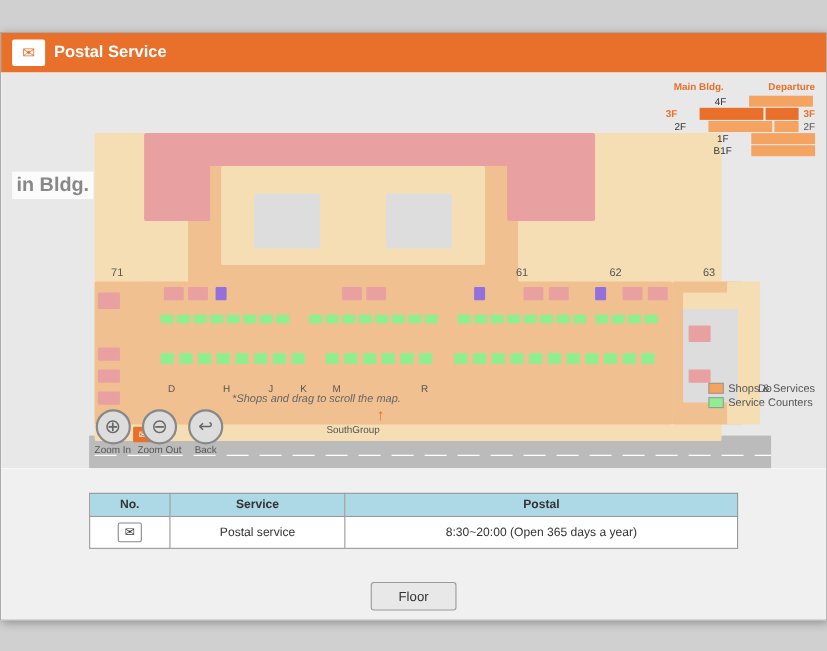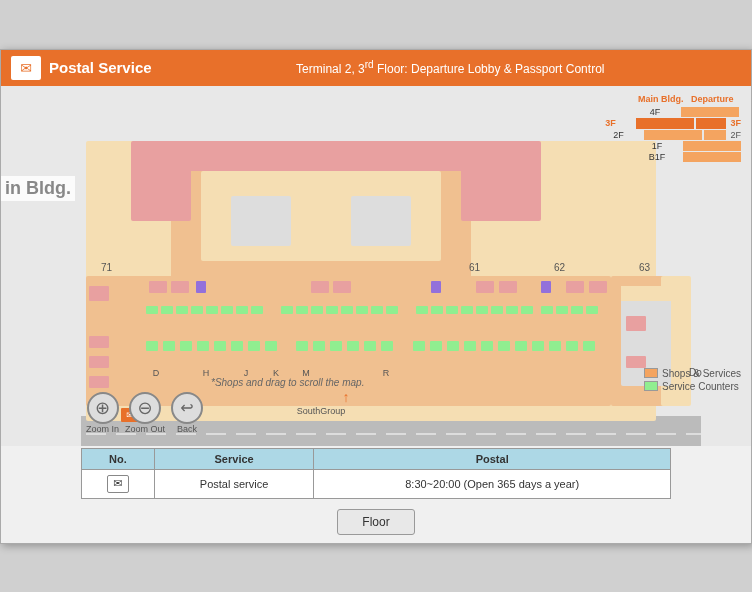--- a/index.html
+++ b/index.html
@@ -86,27 +86,28 @@
       display: flex;
       gap: 3px;
       justify-content: flex-end;
       margin-bottom: 2px;
     }
     .floor-col-label {
       font-size: 9px;
       color: #e8702a;
       font-weight: bold;
       min-width: 50px;
-      text-align: left;
+      text-align: right;
+      margin-left: 30px;
     }
     
     .in-bldg-label {
       position: absolute;
       top: 90px;
-      left: 0;
+      left: 10px;
       font-size: 18px;
       font-weight: bold;
       color: #888;
       background: rgba(255,255,255,0.8);
       padding: 2px 4px;
     }
     .ctrl-btn {
       width: 32px;
       height: 32px;
       border-radius: 50%;
@@ -152,21 +153,21 @@
       margin-bottom: 2px;
     }
     .legend-color {
       width: 14px;
       height: 10px;
       border: 1px solid #999;
     }
     
     .info-section {
       background: #f0f0f0;
-      padding: 2px 80px;
+      padding: 22px 80px;
     }
     .info-table {
       width: 100%;
       border-collapse: collapse;
       background: white;
       border: 1px solid #aaa;
     }
     .info-table th {
       background: #add8e6;
       border: 1px solid #999;
@@ -201,23 +202,20 @@
 </head>
 <body>
 
 <div class="window">
 
   <div class="header">
     <div class="header-icon">
       <span>✉</span>
     </div>
     <div class="header-title">Postal Service</div>
-    <div class="header-location">
-      Terminal 2, 3<sup>rd</sup> Floor: Departure Lobby &amp; Passport Control
-    </div>
   </div>
 
   <div class="map-area">
     <div class="map-canvas">
 
       <svg width="752" height="360" xmlns="http://www.w3.org/2000/svg" style="position:absolute;top:0;left:0;">
 
         <rect x="0" y="0" width="752" height="360" fill="#e8e8e8"></rect>
 
         <rect x="80" y="330" width="620" height="30" fill="#bbb"></rect>

